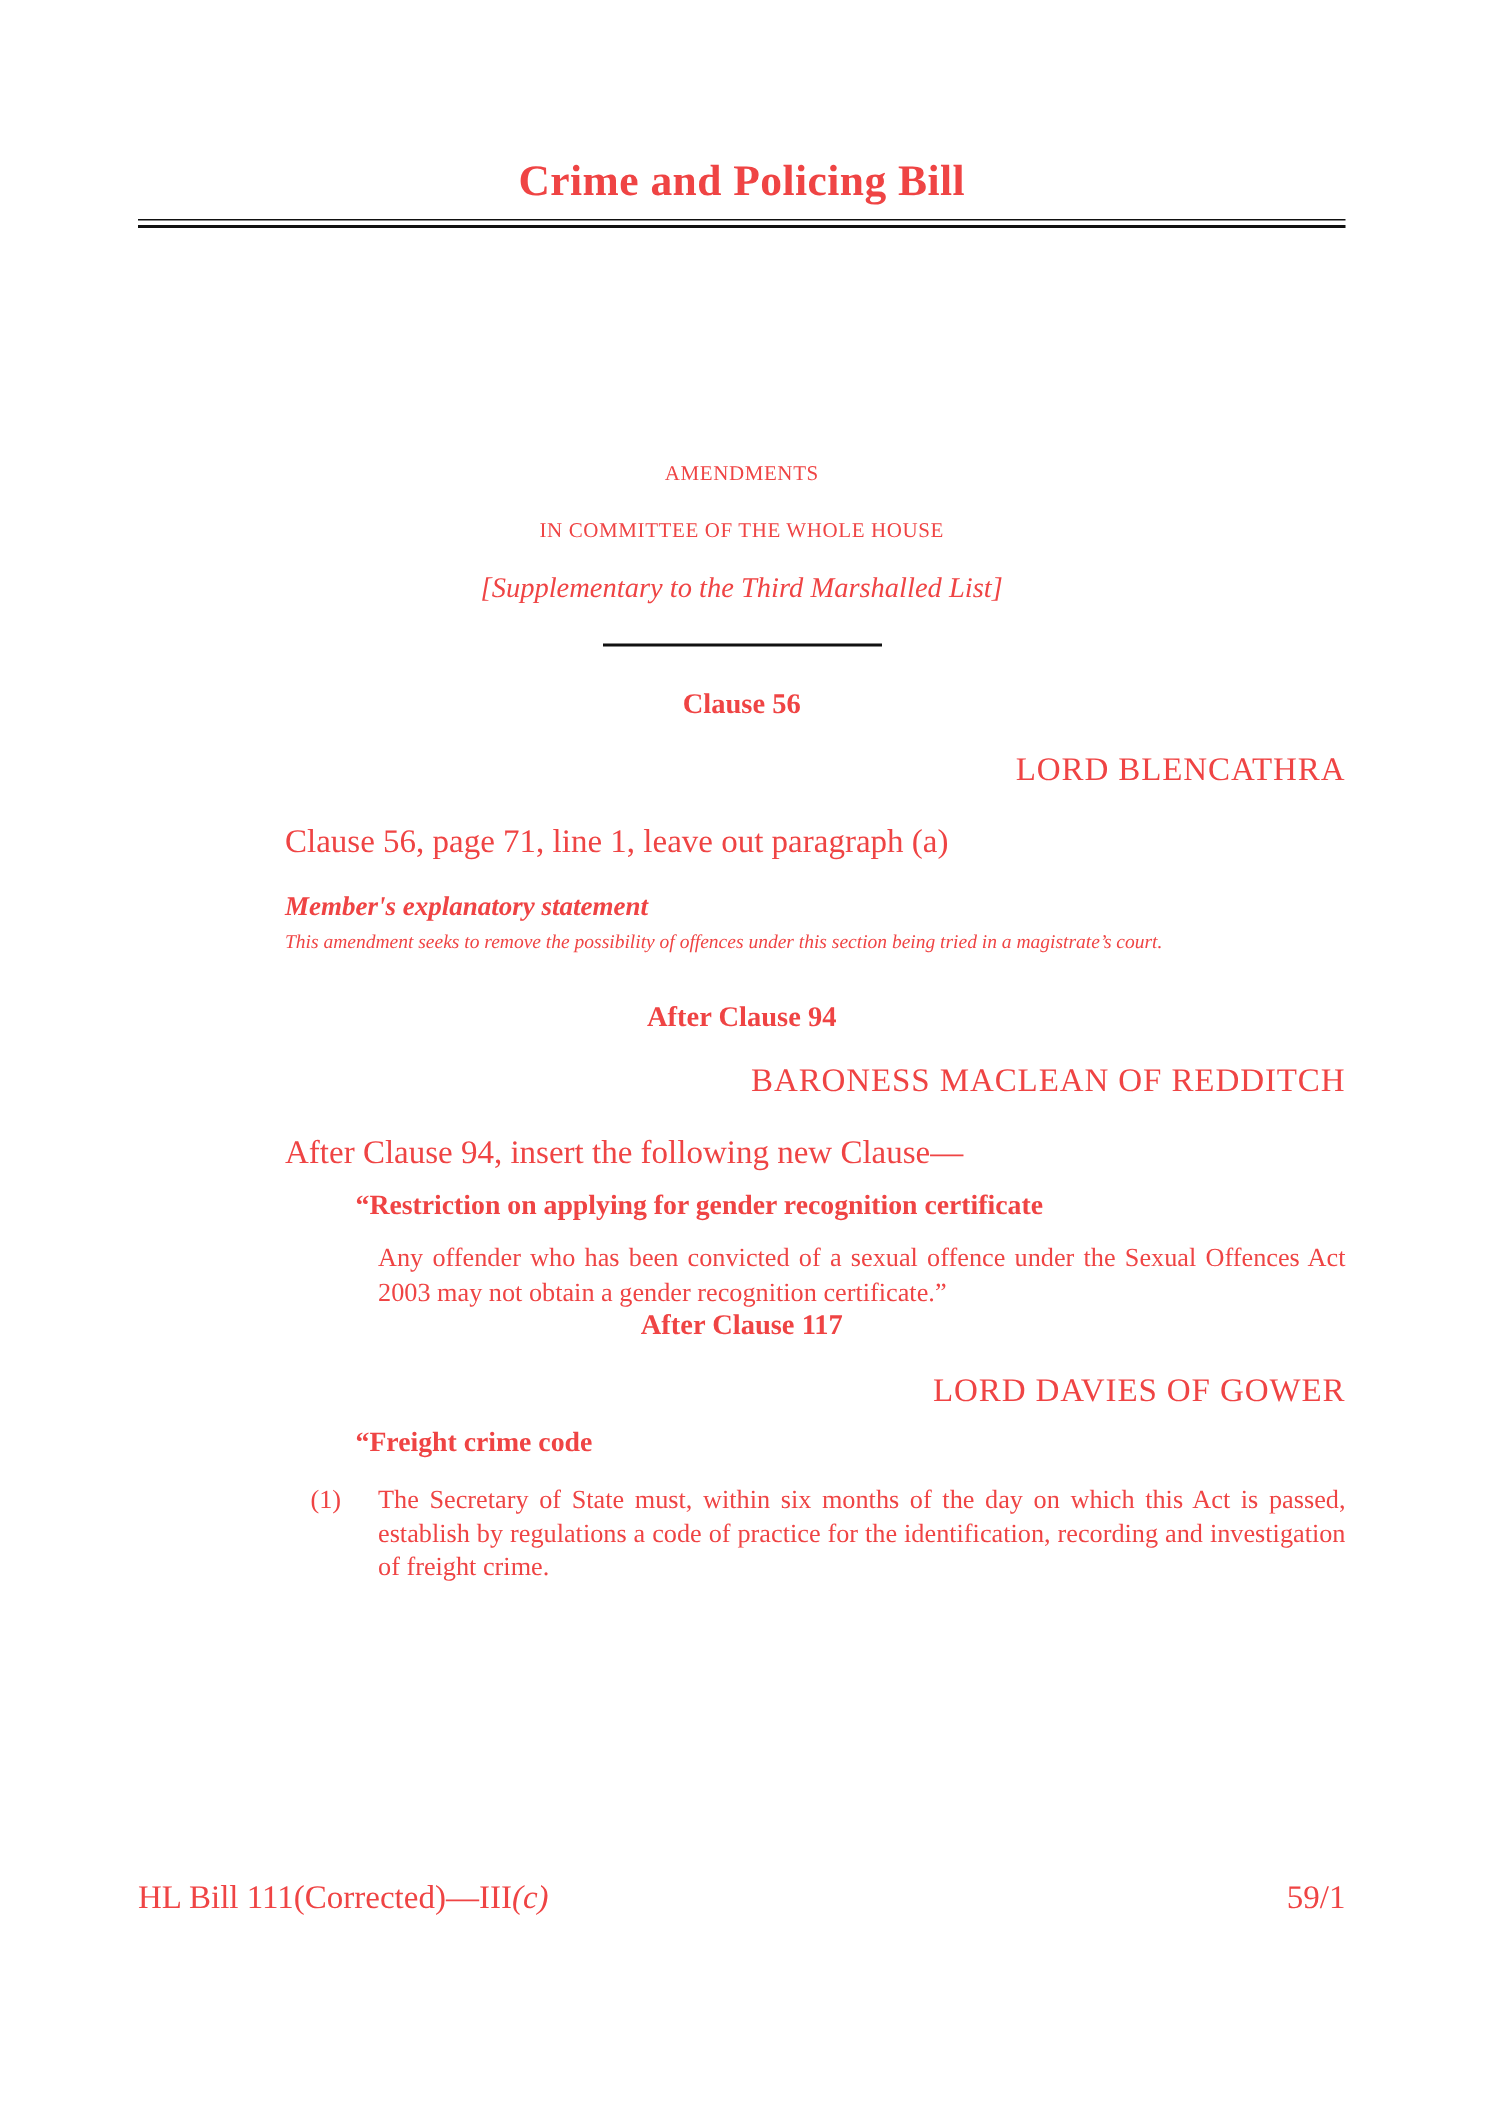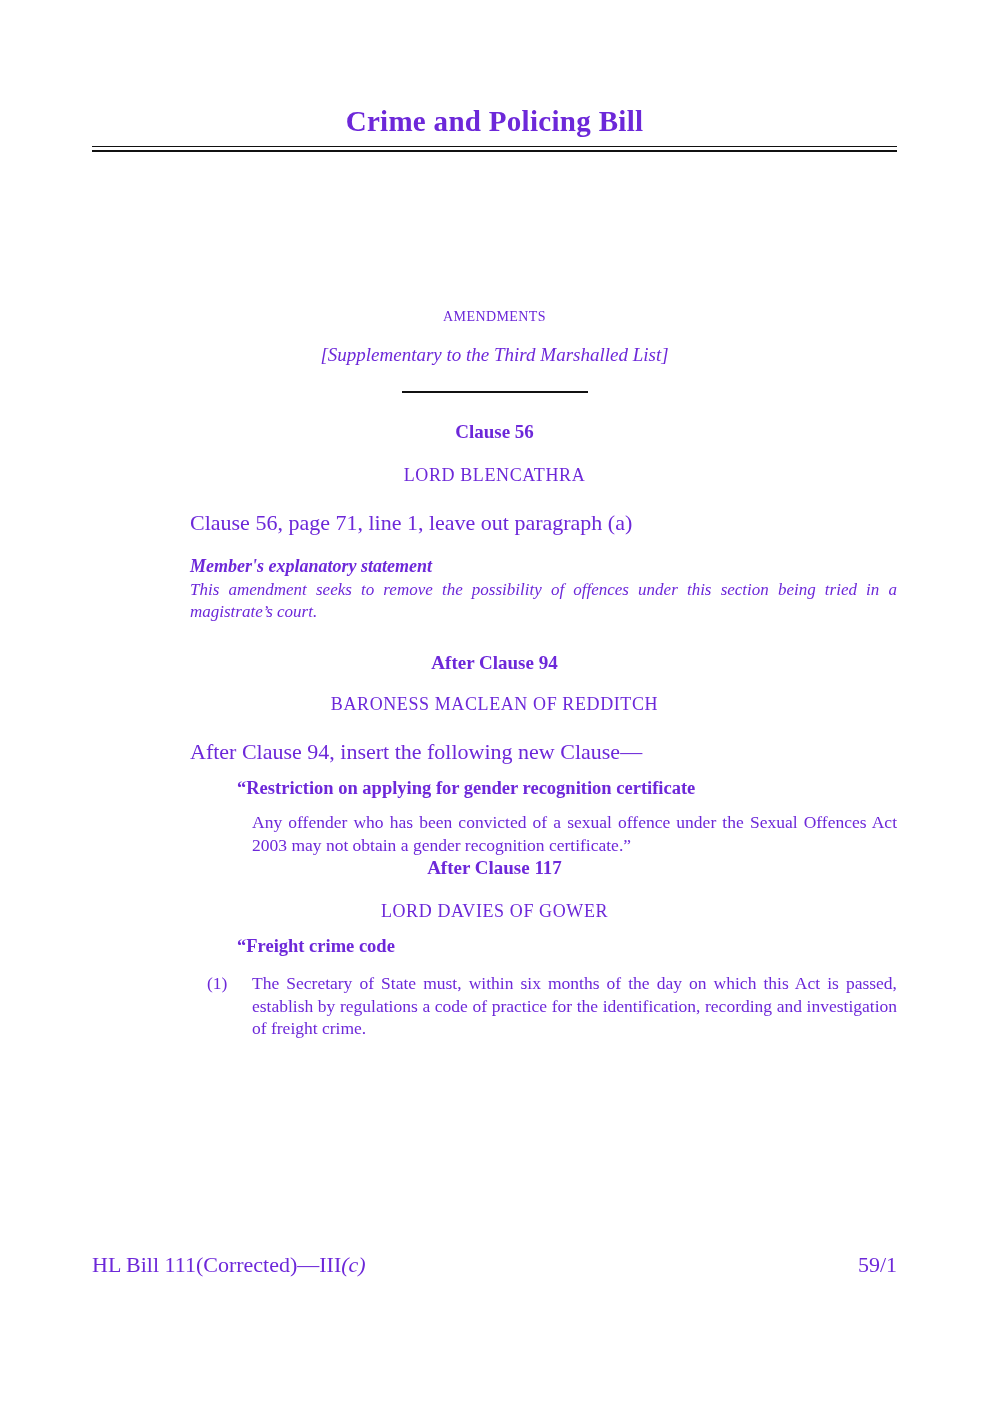--- a/index.html
+++ b/index.html
@@ -3,21 +3,21 @@
 <meta charset="utf-8">
 <style>
   * { margin: 0; padding: 0; box-sizing: border-box; }
   html, body { background: #ffffff; }
   .page {
     position: relative;
     width: 991px;
     height: 1401px;
     margin: 0 auto;
     background: #ffffff;
-    color: #6d28d9;
+    color: #ef4444;
     font-family: "Liberation Serif", "DejaVu Serif", serif;
     padding: 0 94px 0 92px;
     overflow: hidden;
   }
   .doc-title {
     margin-top: 103px;
     text-align: center;
     font-size: 29px;
     font-weight: bold;
     line-height: 36px;
@@ -47,22 +47,22 @@
     text-align: center;
     font-size: 19px;
     font-weight: bold;
     line-height: 22px;
   }
   .amendment:nth-of-type(1) .section-heading { margin-top: 41px; }
   .amendment:nth-of-type(2) .section-heading { margin-top: 28px; }
   .amendment:nth-of-type(3) .section-heading { margin-top: 29px; text-align: center; }
   .sponsor {
     margin-top: 22px;
-    text-align: center;
-    font-size: 18px;
+    text-align: right;
+    font-size: 22px;
     line-height: 20px;
     letter-spacing: 0.6px;
     font-family: Liberation Serif, serif;
   }
   .amendment:nth-of-type(3) .sponsor { margin-top: 20px; }
   .instruction {
     margin-top: 27px;
     padding-left: 98px;
     font-size: 22px;
     line-height: 22px;
@@ -71,21 +71,21 @@
     margin-top: 22px;
     padding-left: 98px;
     font-size: 18px;
     font-weight: bold;
     font-style: italic;
     line-height: 20px;
   }
   .expl-text {
     margin-top: 3px;
     padding-left: 98px;
-    font-size: 17px;
+    font-size: 13px;
     font-style: italic;
     line-height: 22px;
     text-align: justify;
   }
   .clause-title {
     margin-top: 14px;
     padding-left: 145px;
     font-size: 18.5px;
     font-weight: bold;
     line-height: 22px;
@@ -119,20 +119,21 @@
 </head>
 <body>
 
 <div class="page">
 
   <h1 class="doc-title">Crime and Policing Bill</h1>
   <div class="double-rule"></div>
 
   <section class="front-matter">
     <p class="fm-caps">AMENDMENTS</p>
+    <p class="fm-caps">IN COMMITTEE OF THE WHOLE HOUSE</p>
     <p class="fm-subtitle">[Supplementary to the Third Marshalled List]</p>
     <div class="short-rule"></div>
   </section>
 
   <section class="amendment">
     <h2 class="section-heading">Clause 56</h2>
     <p class="sponsor">LORD BLENCATHRA</p>
     <p class="instruction">Clause 56, page 71, line 1, leave out paragraph (a)</p>
     <p class="expl-heading">Member's explanatory statement</p>
     <p class="expl-text">This amendment seeks to remove the possibility of offences under this section being tried in a magistrate’s court.</p>

